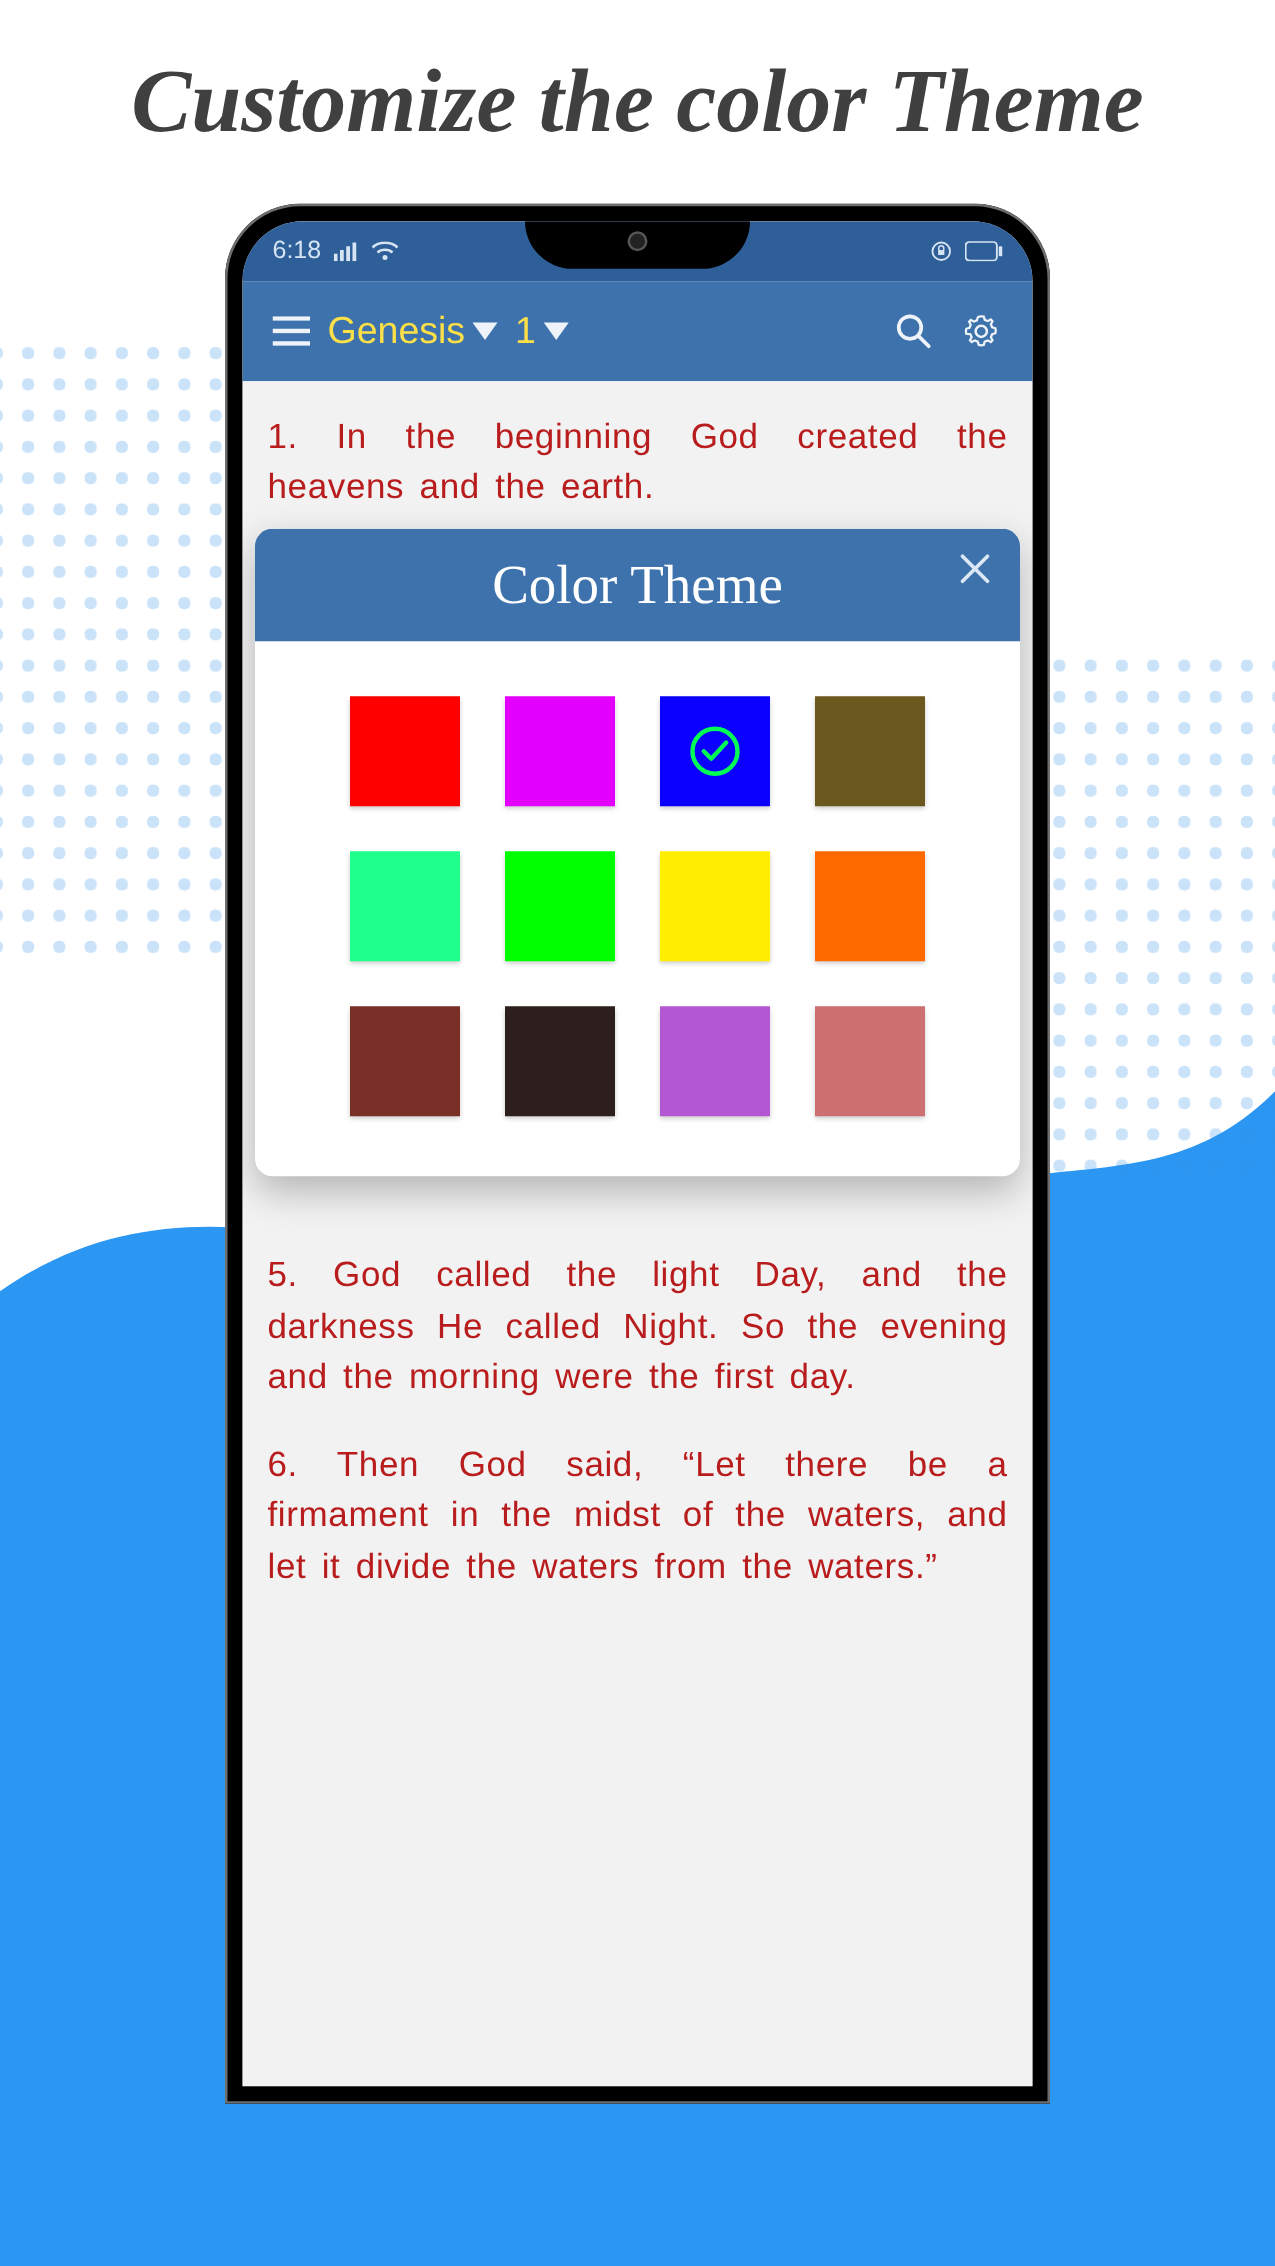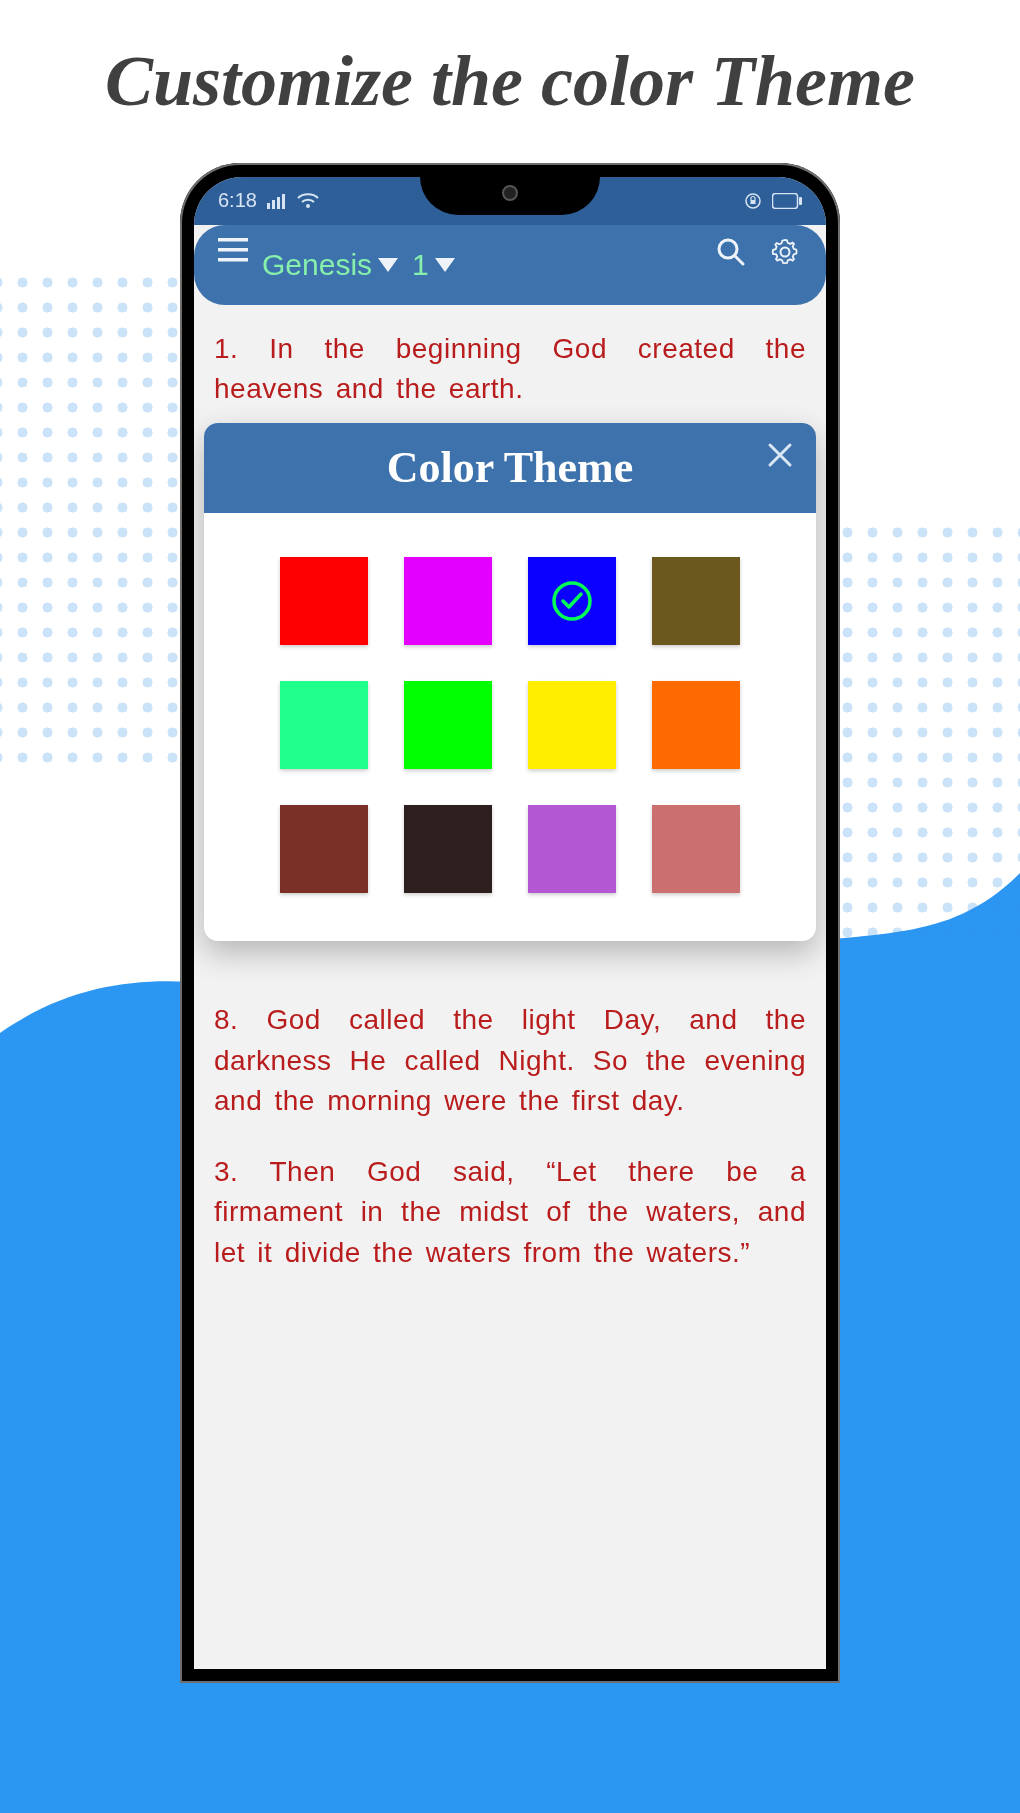--- a/index.html
+++ b/index.html
@@ -15,32 +15,32 @@
     background-size: 25px 25px; opacity: 0.25; }
   .page-title { position: relative; z-index: 1; text-align: center; font-family: Georgia, "Times New Roman", serif; font-style: italic; font-weight: 700; font-size: 72px; line-height: 1.15; color: #404040; padding: 40px 30px 0; }
   .phone-wrap { position: relative; z-index: 2; width: 660px; margin: 40px auto 0; }
   .phone { position: relative; width: 660px; height: 1520px; background: #000; border-radius: 60px 60px 0 0; padding: 14px; box-shadow: 0 0 0 2px #6e6e6e inset; }
   .phone-inner { position: relative; width: 100%; height: 100%; border-radius: 48px 48px 0 0; overflow: hidden; background: #f2f2f2; }
   .notch { position: absolute; top: 0; left: 50%; transform: translateX(-50%); width: 180px; height: 38px; background: #000; border-radius: 0 0 60px 60px; z-index: 50; display:flex; align-items:center; justify-content:center; }
   .notch .cam { width:16px; height:16px; border-radius:50%; background:#222; border:2px solid #555; margin-top:-6px;}
   .statusbar { height: 48px; background: #2e5f99; display: flex; align-items: center; justify-content: space-between; padding: 0 24px; color: #d7e4f4; font-size: 20px; }
   .status-left { display: flex; align-items: center; gap: 10px; }
   .status-right { display: flex; align-items: center; gap: 10px; }
-  .appbar { height: 80px; background: #3d72ac; display: flex; padding: 0 14px; color: #86efac; border-radius: 31px; }
+  .appbar { height: 80px; background: #3d72ac; display: flex; align-items: center; padding: 0 14px; color: #fde047; }
   .appbar .menu-btn { width: 50px; height: 50px; display:flex; align-items:center; justify-content:center; cursor:pointer; }
   .appbar .dd { display: flex; align-items: center; gap: 4px; font-size: 30px; margin-left: 4px; cursor:pointer; }
   .appbar .spacer { flex: 1; }
   .appbar .icon-btn { width: 54px; height: 54px; display:flex; align-items:center; justify-content:center; cursor:pointer; }
   .caret { display:inline-block; width:0; height:0; border-left:10px solid transparent; border-right:10px solid transparent; border-top:14px solid #eef3fa; margin-left:2px; }
   .content { position: relative; padding: 24px 20px; background: #f2f2f2; height: calc(100% - 128px); overflow:hidden; }
   .verse { font-size: 28px; color: #b91c1c; line-height: 1.45; margin-bottom: 30px; text-align: justify; text-align-last: left; letter-spacing: 0.5px; word-spacing: 4px; }
   .verse-gap { height: 560px; }
   .dialog { position: absolute; top: 118px; left: 10px; right: 10px; background: #fff; border-radius: 14px; box-shadow: 0 12px 30px rgba(0,0,0,0.25); overflow: hidden; z-index: 60; }
   .dialog-head { background: #3d72ac; color: #fff; display: flex; align-items: center; justify-content: center; height: 90px; position: relative; }
-  .dialog-head-title { font-family: Georgia, "Times New Roman", serif; font-weight: 700; font-size: 44px; }
+  .dialog-head-title { font-family: Georgia, "Times New Roman", serif; font-weight: 400; font-size: 44px; }
   .dialog-close { position: absolute; right: 18px; top: 14px; width: 36px; height: 36px; display:flex; align-items:center; justify-content:center; cursor:pointer; }
   .swatch-grid { display: grid; grid-template-columns: repeat(4, 88px); gap: 36px; justify-content: center; padding: 44px 0 48px; }
   .swatch { width: 88px; height: 88px; cursor: pointer; position: relative; box-shadow: 0 2px 4px rgba(0,0,0,.2); }
   .swatch.selected::after { content:""; position:absolute; inset:0; display:flex; align-items:center; justify-content:center; }
   .check-svg { position:absolute; top:50%; left:50%; transform:translate(-50%,-50%); }
   svg { display:block; }
 </style>
 </head>
 <body>
 
@@ -115,22 +115,22 @@
             <svg width="30" height="30" viewBox="0 0 30 30">
               <path d="M15 3l2 .3.8 2.6 2.4 1 2.4-1.3 1.4 1.4-1.3 2.4 1 2.4 2.6.8.3 2-.3 2-2.6.8-1 2.4 1.3 2.4-1.4 1.4-2.4-1.3-2.4 1-.8 2.6-2 .3-2-.3-.8-2.6-2.4-1-2.4 1.3-1.4-1.4 1.3-2.4-1-2.4L3 17l-.3-2 .3-2 2.6-.8 1-2.4L5.3 7.4l1.4-1.4 2.4 1.3 2.4-1 .8-2.6z" stroke="#eef3fa" stroke-width="1.8" fill="none"></path>
               <circle cx="15" cy="15" r="4.5" stroke="#eef3fa" stroke-width="2" fill="none"></circle>
             </svg>
           </div>
         </div>
 
         <div class="content">
           <p class="verse">1. In the beginning God created the heavens and the earth.</p>
           <div class="verse-gap"></div>
-          <p class="verse">8. God called the light Day, and the darkness He called Night. So the evening and the morning were the first day.</p>
-          <p class="verse">3. Then God said, “Let there be a firmament in the midst of the waters, and let it divide the waters from the waters.”</p>
+          <p class="verse">5. God called the light Day, and the darkness He called Night. So the evening and the morning were the first day.</p>
+          <p class="verse">6. Then God said, “Let there be a firmament in the midst of the waters, and let it divide the waters from the waters.”</p>
 
           <div class="dialog">
             <div class="dialog-head">
               <span class="dialog-head-title">Color Theme</span>
               <div class="dialog-close">
                 <svg width="26" height="26" viewBox="0 0 26 26">
                   <line x1="3" y1="3" x2="23" y2="23" stroke="#dbe7f5" stroke-width="3" stroke-linecap="round"></line>
                   <line x1="23" y1="3" x2="3" y2="23" stroke="#dbe7f5" stroke-width="3" stroke-linecap="round"></line>
                 </svg>
               </div>

